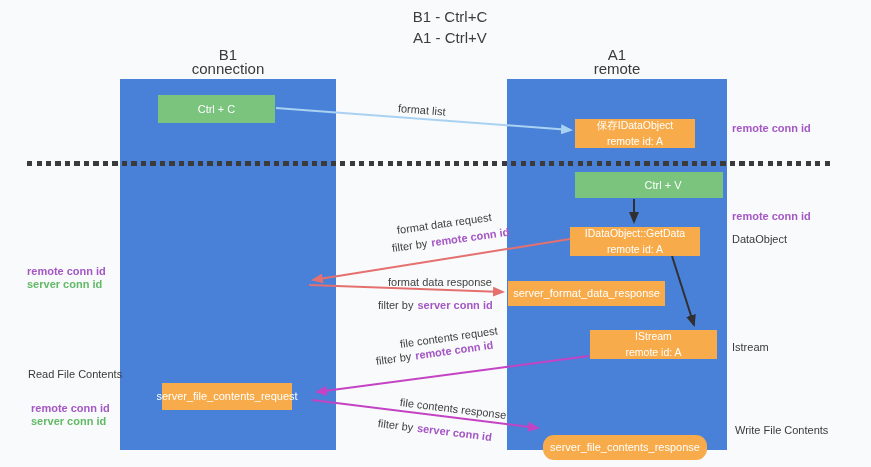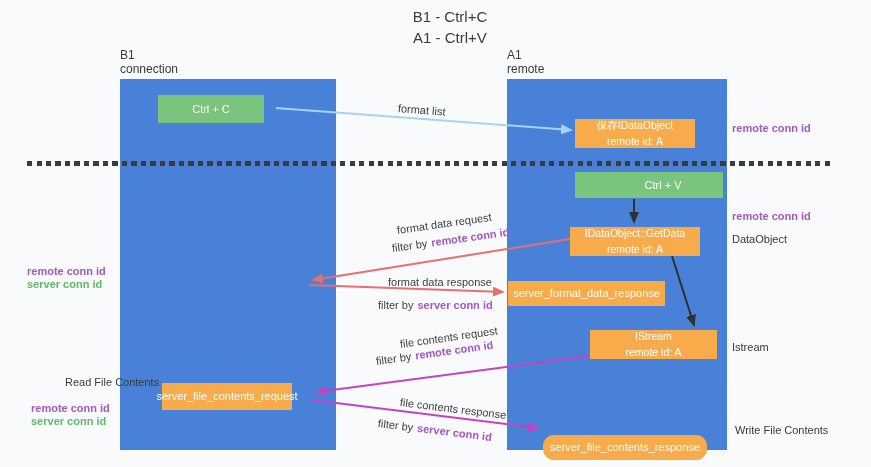--- a/index.html
+++ b/index.html
@@ -7,21 +7,21 @@
     --remote-conn-purple:#a457c5; --server-conn-green:#62b966;
     --arrow-red:#e57070; --arrow-magenta:#c443c4; --arrow-blue:#a9d2f2;
     --arrow-black:#303030; --bg:#f9fafb; --ink:#3c3c3c;
   }
   html,body{margin:0;padding:0;}
   body{background:#fff;font-family:"Liberation Sans", sans-serif;}
   .canvas{position:relative;width:871px;height:467px;background:var(--bg);overflow:hidden;}
 
   .title{position:absolute;left:335px;top:6px;width:230px;text-align:center;
          font-size:15px;line-height:21px;color:var(--ink);}
-  .col-header{position:absolute;top:48px;font-size:12px;
+  .col-header{position:absolute;top:48px;text-align:center;font-size:15px;
               line-height:14px;color:#3a3a3a;}
   .col-header.left{left:120px;width:216px;}
   .col-header.right{left:507px;width:220px;}
 
   .col{position:absolute;top:79px;height:371px;background:var(--column-blue);z-index:1;}
   .col.left{left:120px;width:216px;}
   .col.right{left:507px;width:220px;}
 
   .dashline{position:absolute;left:27px;top:161px;width:805px;height:5px;z-index:3;
     background-image:repeating-linear-gradient(90deg,#3b3b3b 0 5px,transparent 5px 9.5px);}
@@ -33,21 +33,21 @@
   .l-magenta{stroke:var(--arrow-magenta);stroke-width:2;}
   .m-blue{fill:var(--arrow-blue);} .m-red{fill:var(--arrow-red);}
   .m-black{fill:var(--arrow-black);} .m-magenta{fill:var(--arrow-magenta);}
 
   .node{position:absolute;z-index:5;display:flex;flex-direction:column;align-items:center;
         justify-content:center;color:#fff;font-size:11px;line-height:13px;text-align:center;}
   .node.green{background:var(--node-green);}
   .node.orange{background:var(--node-orange);}
   .node.two-line{font-size:10.5px;justify-content:space-between;}
 
-  .n-ctrlc{left:158px;top:95px;width:106px;height:28px;}
+  .n-ctrlc{left:158px;top:95px;width:117px;height:28px;}
   .n-store{left:575px;top:119px;width:120px;height:29px;}
   .n-ctrlv{left:575px;top:172px;width:120px;height:26px;padding-left:28px;}
   .n-getdata{left:570px;top:227px;width:130px;height:29px;}
   .n-freq{left:152px;top:267px;width:153px;height:28px;}
   .n-fresp{left:508px;top:281px;width:157px;height:25px;}
   .n-istream{left:590px;top:330px;width:127px;height:29px;}
   .n-fcreq{left:162px;top:383px;width:130px;height:27px;}
   .n-fcresp{left:543px;top:435px;width:164px;height:25px;border-radius:11px;}
 
   .side{position:absolute;z-index:6;font-size:11px;color:#3a3a3a;white-space:nowrap;}
@@ -137,21 +137,21 @@
   </div>
 
   <div class="side purple" style="left:732px;top:122px;">remote conn id</div>
   <div class="side purple" style="left:732px;top:210px;">remote conn id</div>
   <div class="side" style="left:732px;top:233px;">DataObject</div>
   <div class="side" style="left:732px;top:341px;">Istream</div>
   <div class="side" style="left:735px;top:424px;">Write File Contents</div>
 
   <div class="side purple" style="left:27px;top:265px;">remote conn id</div>
   <div class="side greentxt" style="left:27px;top:278px;">server conn id</div>
-  <div class="side" style="left:28px;top:376px;margin-left:37px;">Read File Contents</div>
+  <div class="side" style="left:28px;top:368px;">Read File Contents</div>
   <div class="side purple" style="left:31px;top:402px;">remote conn id</div>
   <div class="side greentxt" style="left:31px;top:415px;">server conn id</div>
 
   <div class="flow rot-pos5" style="left:398px;top:102px;">format list</div>
 
   <div class="flow rot-neg8" style="left:397px;top:224px;">format data request</div>
   <div class="flow rot-neg8" style="left:392px;top:242px;">
     <span class="filter-plain">filter by</span><span class="purple">remote conn id</span>
   </div>
 

